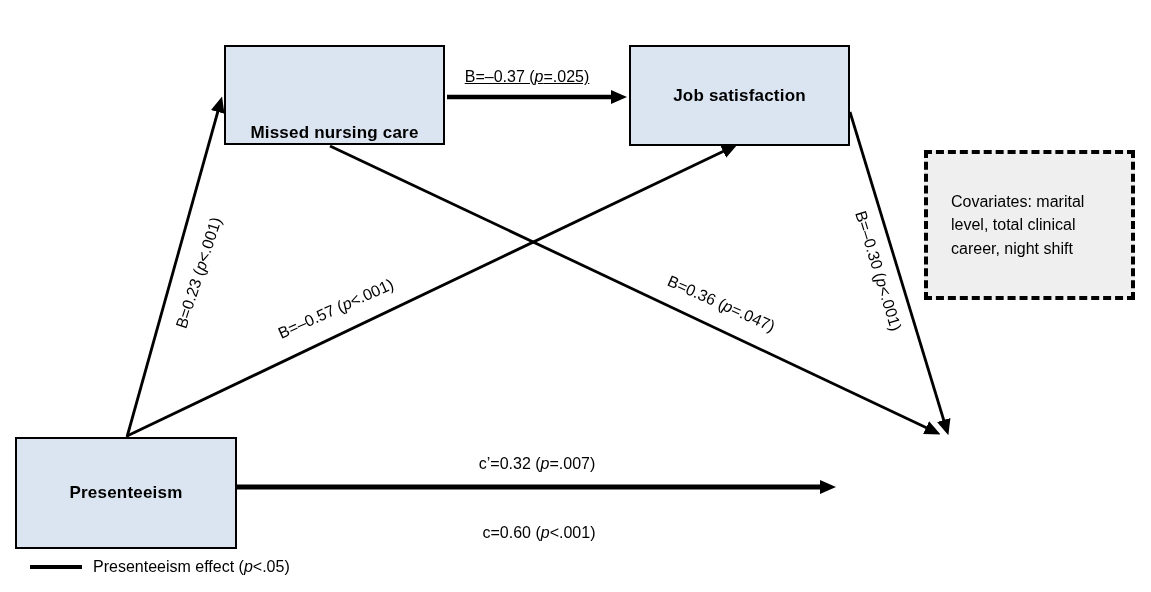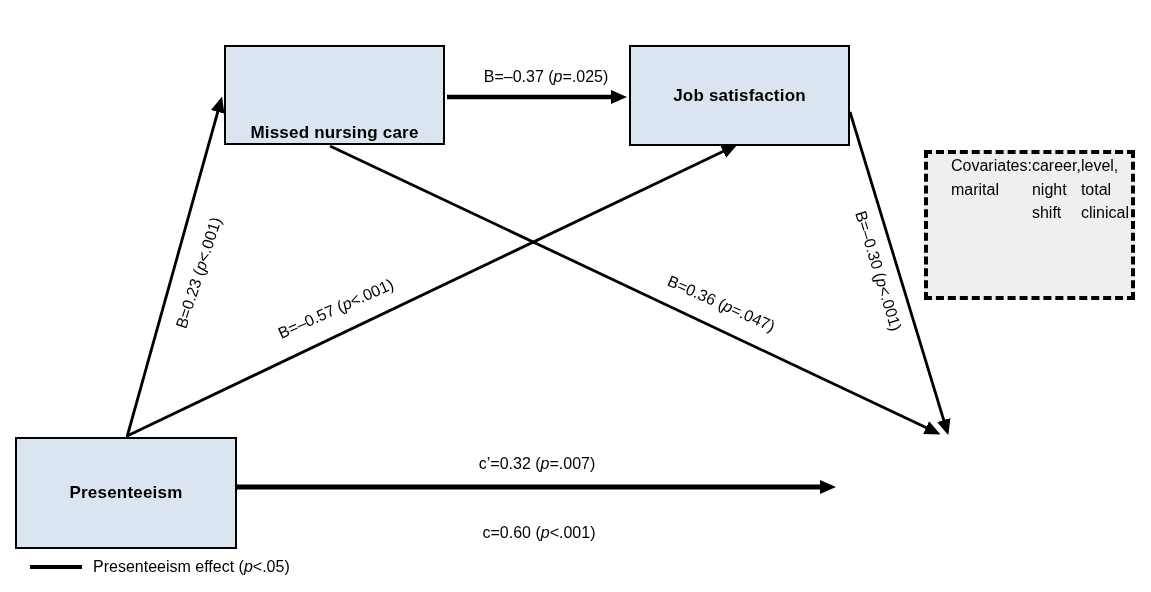--- a/index.html
+++ b/index.html
@@ -31,21 +31,21 @@
     text-align: center;
   }
   .covariates {
     position: absolute;
     left: 924px; top: 150px;
     width: 211px; height: 150px;
     background: #efefef;
     border: 4px dashed #000;
     box-sizing: border-box;
     display: flex;
-    flex-direction: row;
+    flex-direction: column;
     justify-content: center;
     padding-left: 23px;
     font-size: 16px;
   }
   .covariates div { line-height: 23.5px; }
   .plabel {
     position: absolute;
     white-space: nowrap;
     font-size: 16px;
     transform: translate(-50%, -50%);
@@ -89,25 +89,25 @@
   </div>
   <div class="node" style="left:629px; top:45px; width:221px; height:101px;">
     <span>Job satisfaction</span>
   </div>
   <div class="node" style="left:15px; top:437px; width:222px; height:112px;">
     <span>Presenteeism</span>
   </div>
 
   <div class="covariates">
     <div>Covariates: marital</div>
+    <div>level, total clinical</div>
     <div>career, night shift</div>
-    <div>level, total clinical</div>
   </div>
 
-  <div class="plabel" style="left:546px; top:77px;">
+  <div class="plabel" style="left:527px; top:77px;text-decoration:underline;">
     <span>B=–0.37 (</span><span class="p">p</span><span>=.025)</span>
   </div>
 
   <div class="plabel" style="left:199px; top:273px; transform: translate(-50%,-50%) rotate(-72deg);">
     <span>B=0.23 (</span><span class="p">p</span><span>&lt;.001)</span>
   </div>
 
   <div class="plabel" style="left:336px; top:309px; transform: translate(-50%,-50%) rotate(-24deg);">
     <span>B=–0.57 (</span><span class="p">p</span><span>&lt;.001)</span>
   </div>

